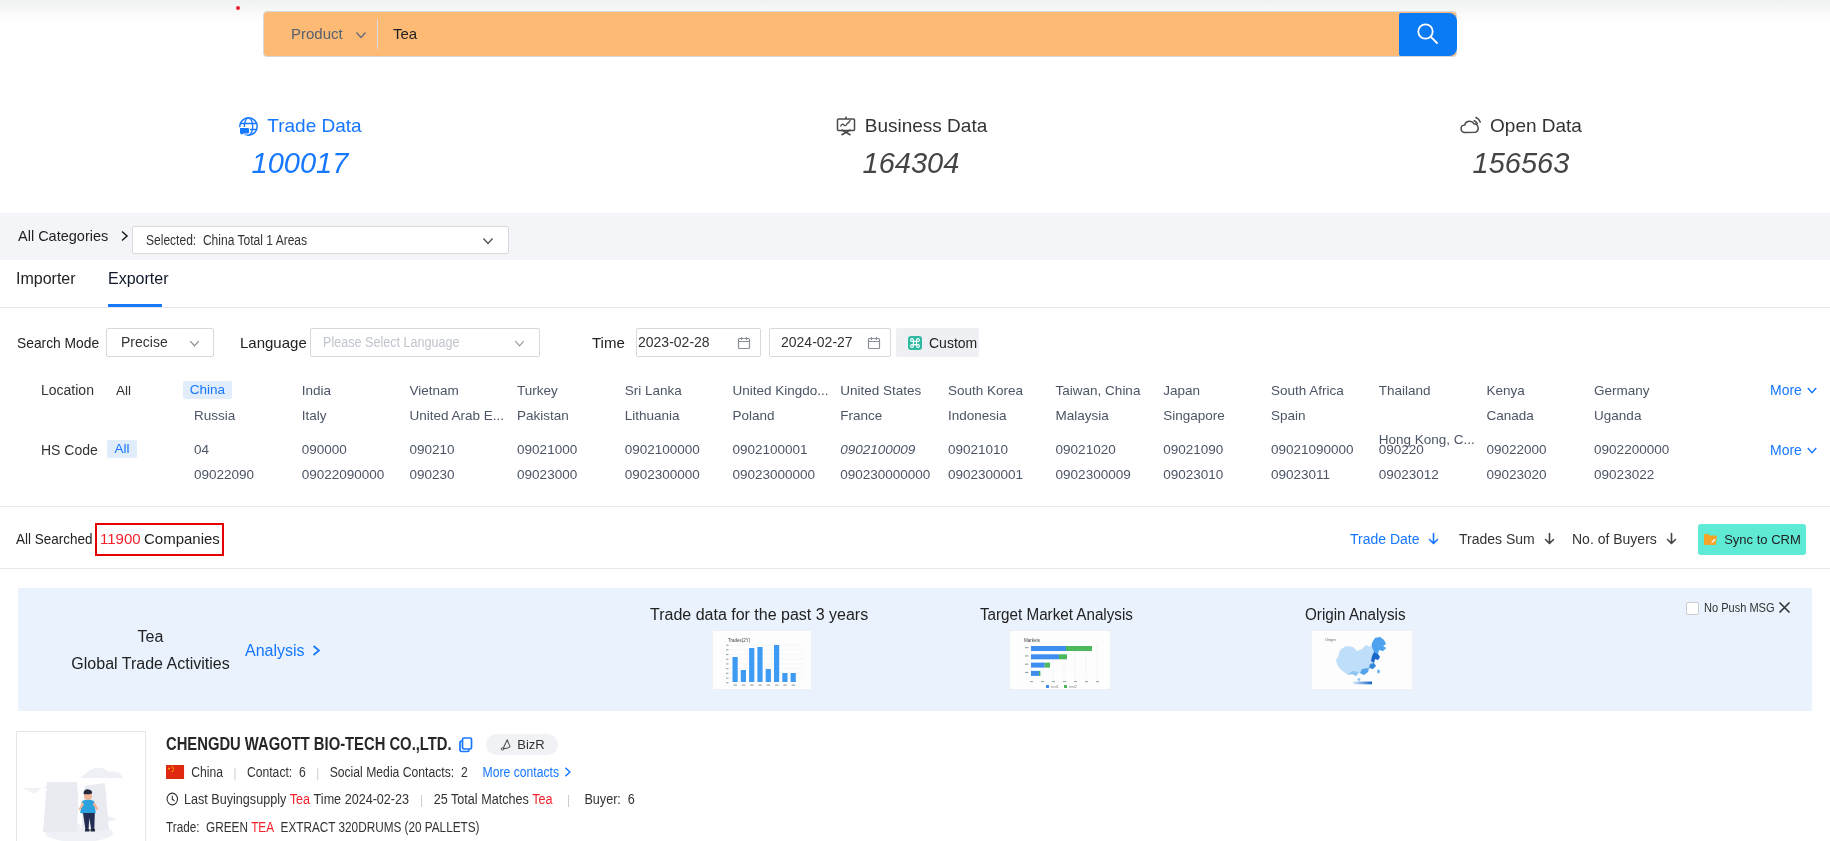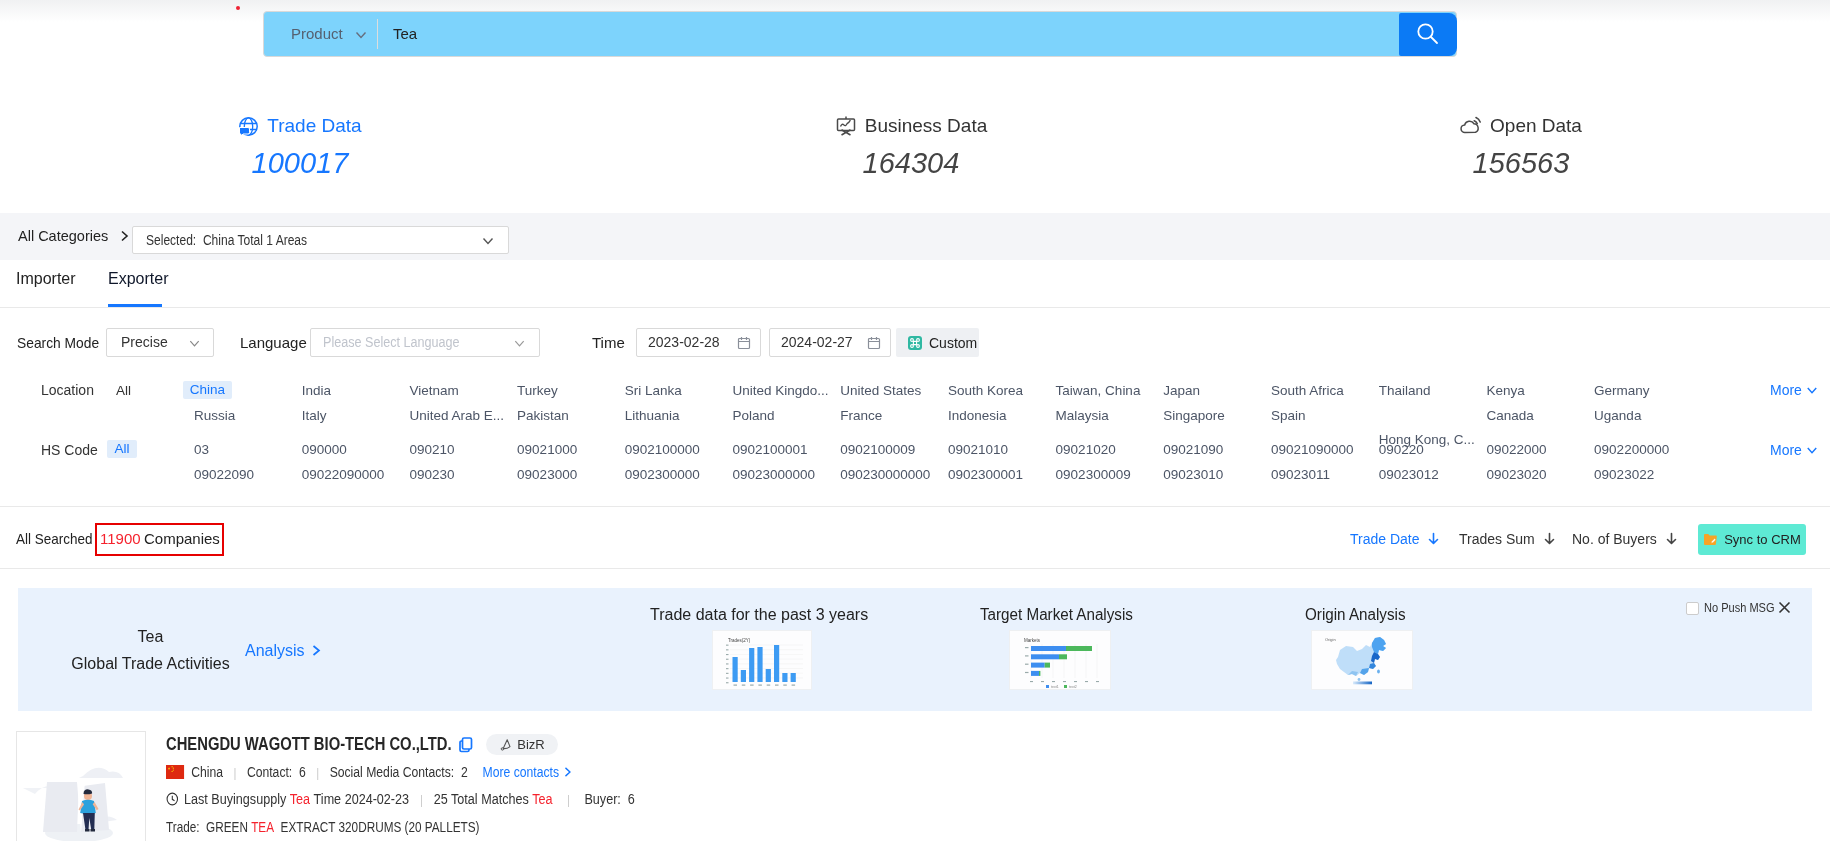--- a/index.html
+++ b/index.html
@@ -2,21 +2,21 @@
 <html><head>
 <meta charset="utf-8">
 <style>
 * { margin:0; padding:0; box-sizing:border-box; }
 html,body { width:1830px; height:841px; background:#fff; font-family:"Liberation Sans", sans-serif; position:relative; overflow:hidden; }
 .abs { position:absolute; }
 .blue { color:#1677ff; }
 .topgrad { left:0; top:0; width:1830px; height:22px; background:linear-gradient(#f0f1f2, #ffffff); }
 .reddot { left:236px; top:6px; width:4px; height:4px; border-radius:50%; background:#e23; }
 
-.sbox { left:263px; top:11px; width:1194px; height:46px; border:1px solid #d9d9d9; border-radius:4px; background:#7dd3fc; }
+.sbox { left:263px; top:11px; width:1194px; height:46px; border:1px solid #d9d9d9; border-radius:4px; background:#fdba74; }
 .sbox .prod { position:absolute; left:27px; top:0; height:44px; line-height:44px; font-size:15px; color:#556070; }
 .sbox .pchev { position:absolute; left:90px; top:16px; }
 .sbox .pdiv { position:absolute; left:113px; top:7px; width:1px; height:30px; background:#ddd; }
 .sbox .term { position:absolute; left:129px; top:0; height:44px; line-height:44px; font-size:15px; color:#222; }
 .sbtn { position:absolute; left:1135px; top:1px; width:58px; height:43px; background:#0b7af5; border-radius:2px 8px 8px 2px; }
 
 .statlab { font-size:19px; display:flex; align-items:center; gap:8px; justify-content:center; }
 .statnum { font-size:29px; text-align:center;font-style:italic; }
 
 .band { left:0; top:213px; width:1830px; height:47px; background:#f4f5f8; }
@@ -127,21 +127,21 @@
       <path d="M2.5 4.5 L7 9.5 L11.5 4.5" fill="none" stroke="#888" stroke-width="1.3"></path>
     </svg>
 </div>
 <div class="abs ctl-label" style="left:240px;">Language</div>
 <div class="abs sel" style="left:310px; width:230px; color:#c0c4cc; padding-left:12px;"><span style="display:inline-block; transform:scaleX(0.9); transform-origin:0 50%;">Please Select Language</span>
   <svg width="13" height="13" viewBox="0 0 14 14" style="position:absolute; right:13px; top:8px;">
       <path d="M2.5 4.5 L7 9.5 L11.5 4.5" fill="none" stroke="#999" stroke-width="1.3"></path>
     </svg>
 </div>
 <div class="abs ctl-label" style="left:592px;">Time</div>
-<div class="abs sel" style="left:636px; width:125px; color:#333; padding-left:11px;">2023-02-28
+<div class="abs sel" style="left:636px; width:125px; color:#333; padding-left:1px;">2023-02-28
   <svg width="14" height="14" viewBox="0 0 14 14" style="position:absolute; right:9px; top:7px;">
       <rect x="1.5" y="2.5" width="11" height="10" rx="1" fill="none" stroke="#8a8f99" stroke-width="1.2"></rect>
       <path d="M1.5 5.5 h11 M4.5 1 v3 M9.5 1 v3" stroke="#8a8f99" stroke-width="1.2"></path>
     </svg>
 </div>
 <div class="abs sel" style="left:769px; width:122px; color:#333; padding-left:11px;">2024-02-27
   <svg width="14" height="14" viewBox="0 0 14 14" style="position:absolute; right:9px; top:7px;">
       <rect x="1.5" y="2.5" width="11" height="10" rx="1" fill="none" stroke="#8a8f99" stroke-width="1.2"></rect>
       <path d="M1.5 5.5 h11 M4.5 1 v3 M9.5 1 v3" stroke="#8a8f99" stroke-width="1.2"></path>
     </svg>
@@ -190,27 +190,27 @@
     <div class="abs item" style="left:1486.4px; top:408px;">Canada</div>
     <div class="abs item" style="left:1594.1000000000001px; top:408px;">Uganda</div>
     <div class="abs more" style="left:1770px; top:382px;">More <svg width="12" height="11" viewBox="0 0 14 13" style="vertical-align:-1px;">
         <path d="M2 3.5 L7 9 L12 3.5" fill="none" stroke="#1677ff" stroke-width="1.7"></path>
       </svg></div>
   </div>
 
 <div id="hsrow">
     <div class="abs rowlab" style="left:41px; top:442px;">HS Code</div>
     <div class="abs chip" style="left:107px; top:440px; width:30px; height:18px; line-height:18px; font-size:13.5px;">All</div>
-    <div class="abs item" style="left:194px; top:442px;">03</div>
+    <div class="abs item" style="left:194px; top:442px;">04</div>
     <div class="abs item" style="left:301.7px; top:442px;">090000</div>
     <div class="abs item" style="left:409.4px; top:442px;">090210</div>
     <div class="abs item" style="left:517.1px; top:442px;">09021000</div>
     <div class="abs item" style="left:624.8px; top:442px;">0902100000</div>
     <div class="abs item" style="left:732.5px; top:442px;">0902100001</div>
-    <div class="abs item" style="left:840.2px; top:442px;">0902100009</div>
+    <div class="abs item" style="left:840.2px; top:442px;font-style:italic;">0902100009</div>
     <div class="abs item" style="left:947.9px; top:442px;">09021010</div>
     <div class="abs item" style="left:1055.6px; top:442px;">09021020</div>
     <div class="abs item" style="left:1163.3000000000002px; top:442px;">09021090</div>
     <div class="abs item" style="left:1271px; top:442px;">09021090000</div>
     <div class="abs item" style="left:1378.7px; top:442px;">090220</div>
     <div class="abs item" style="left:1486.4px; top:442px;">09022000</div>
     <div class="abs item" style="left:1594.1000000000001px; top:442px;">0902200000</div>
     <div class="abs item" style="left:194px; top:467px;">09022090</div>
     <div class="abs item" style="left:301.7px; top:467px;">09022090000</div>
     <div class="abs item" style="left:409.4px; top:467px;">090230</div>

